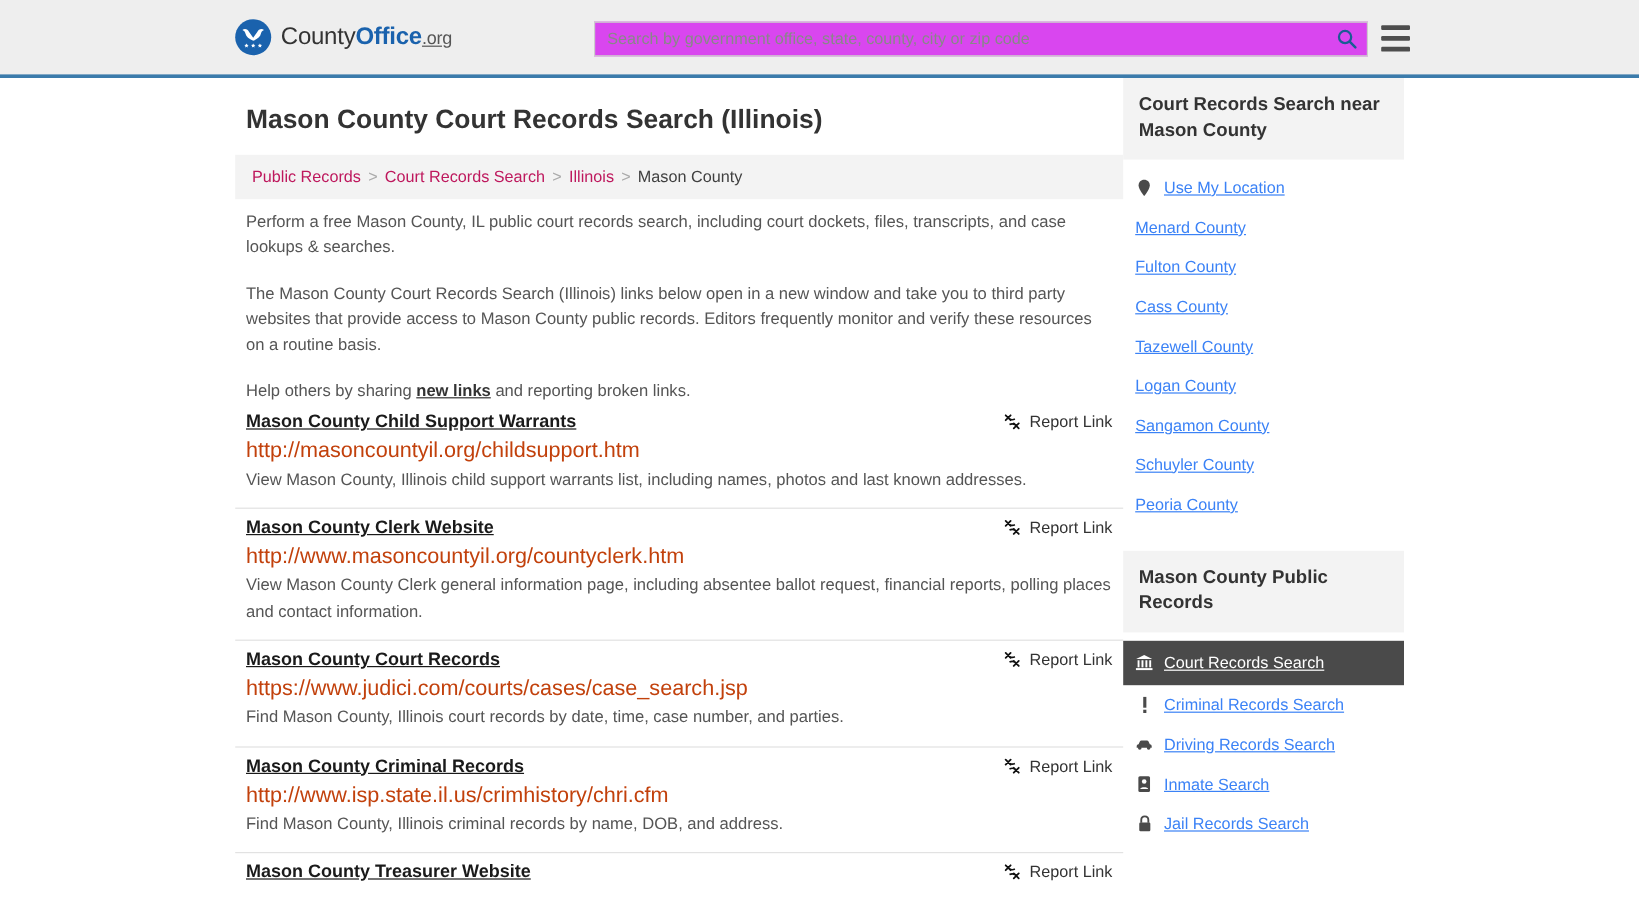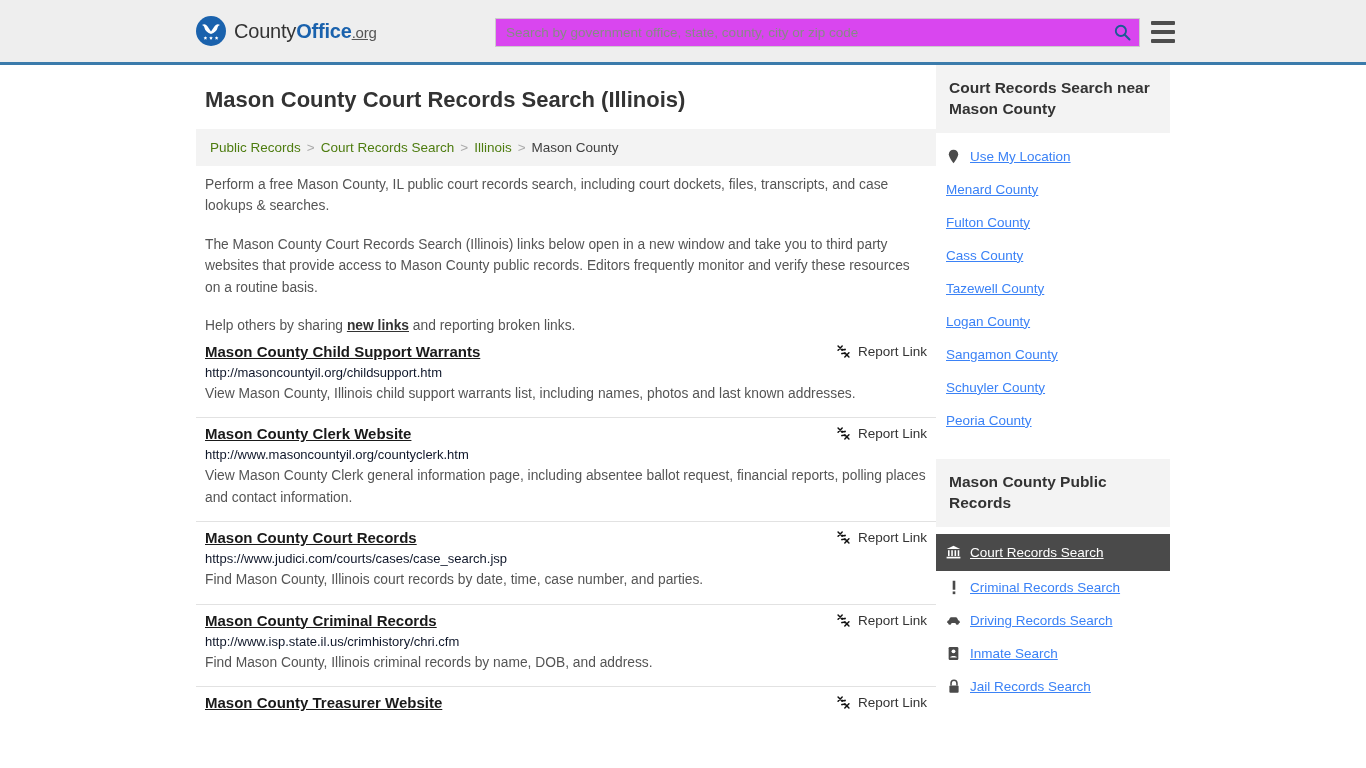--- a/index.html
+++ b/index.html
@@ -118,21 +118,21 @@
     background: #f3f3f3;
     padding: 11px 14px;
     font-size: 13.5px;
     color: #555555;
     display: flex;
     align-items: center;
     gap: 6px;
     flex-wrap: wrap;
   }
   .breadcrumb a {
-    color: #4d7c0f;
+    color: #be185d;
     text-decoration: none;
   }
   .breadcrumb .crumb-sep { color: #aaaaaa; }
   .breadcrumb .crumb-current { color: #404040; }
 
   .intro { padding: 0 9px; }
   .intro p {
     font-size: 13.8px;
     line-height: 1.55;
     color: #555555;
@@ -168,22 +168,22 @@
     display: flex;
     align-items: flex-start;
     gap: 7px;
     font-size: 13.5px;
     color: #333333;
     cursor: pointer;
     white-space: nowrap;
     padding-top: 1px;
   }
   .result-url {
-    font-size: 13px;
-    color: #0f172a;
+    font-size: 18px;
+    color: #c2410c;
     margin-top: 5px;
     word-break: break-all;
   }
   .result-desc {
     font-size: 13.8px;
     color: #555555;
     line-height: 1.6;
     margin-top: 3px;
   }
 

